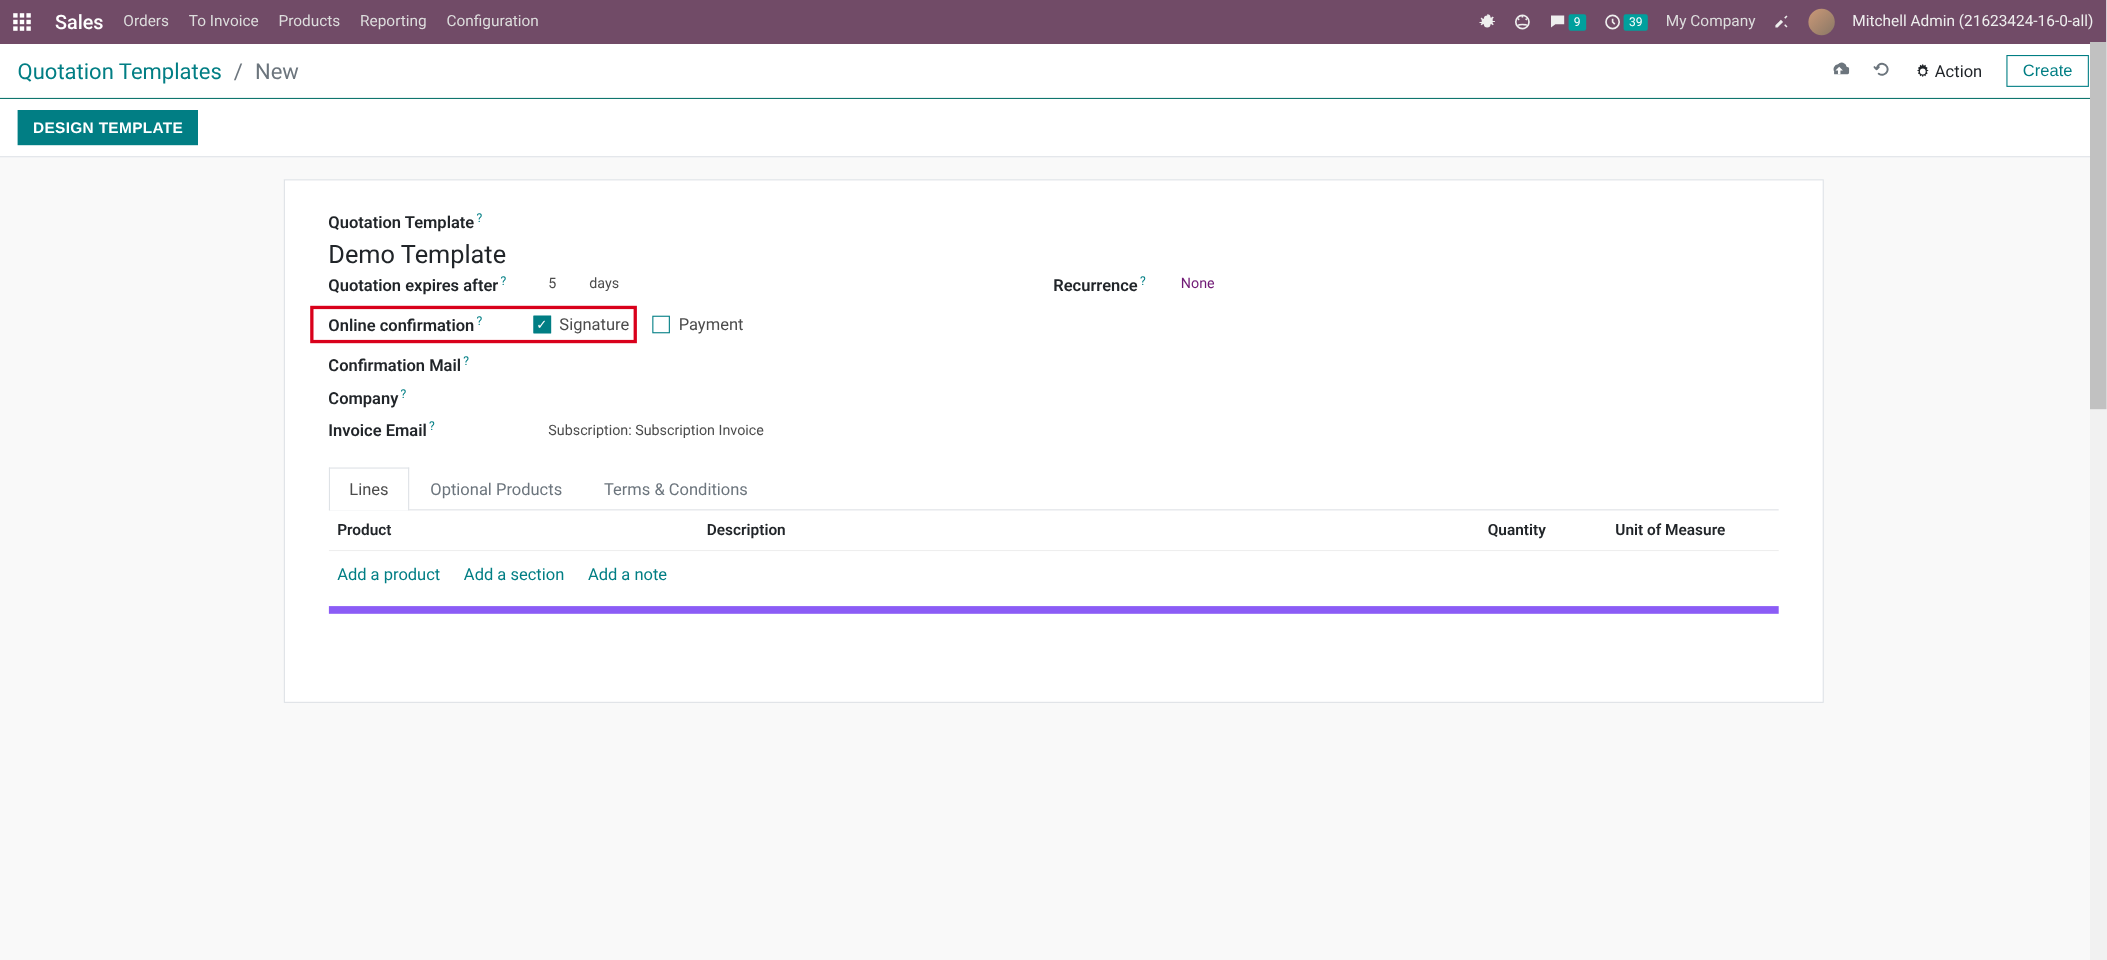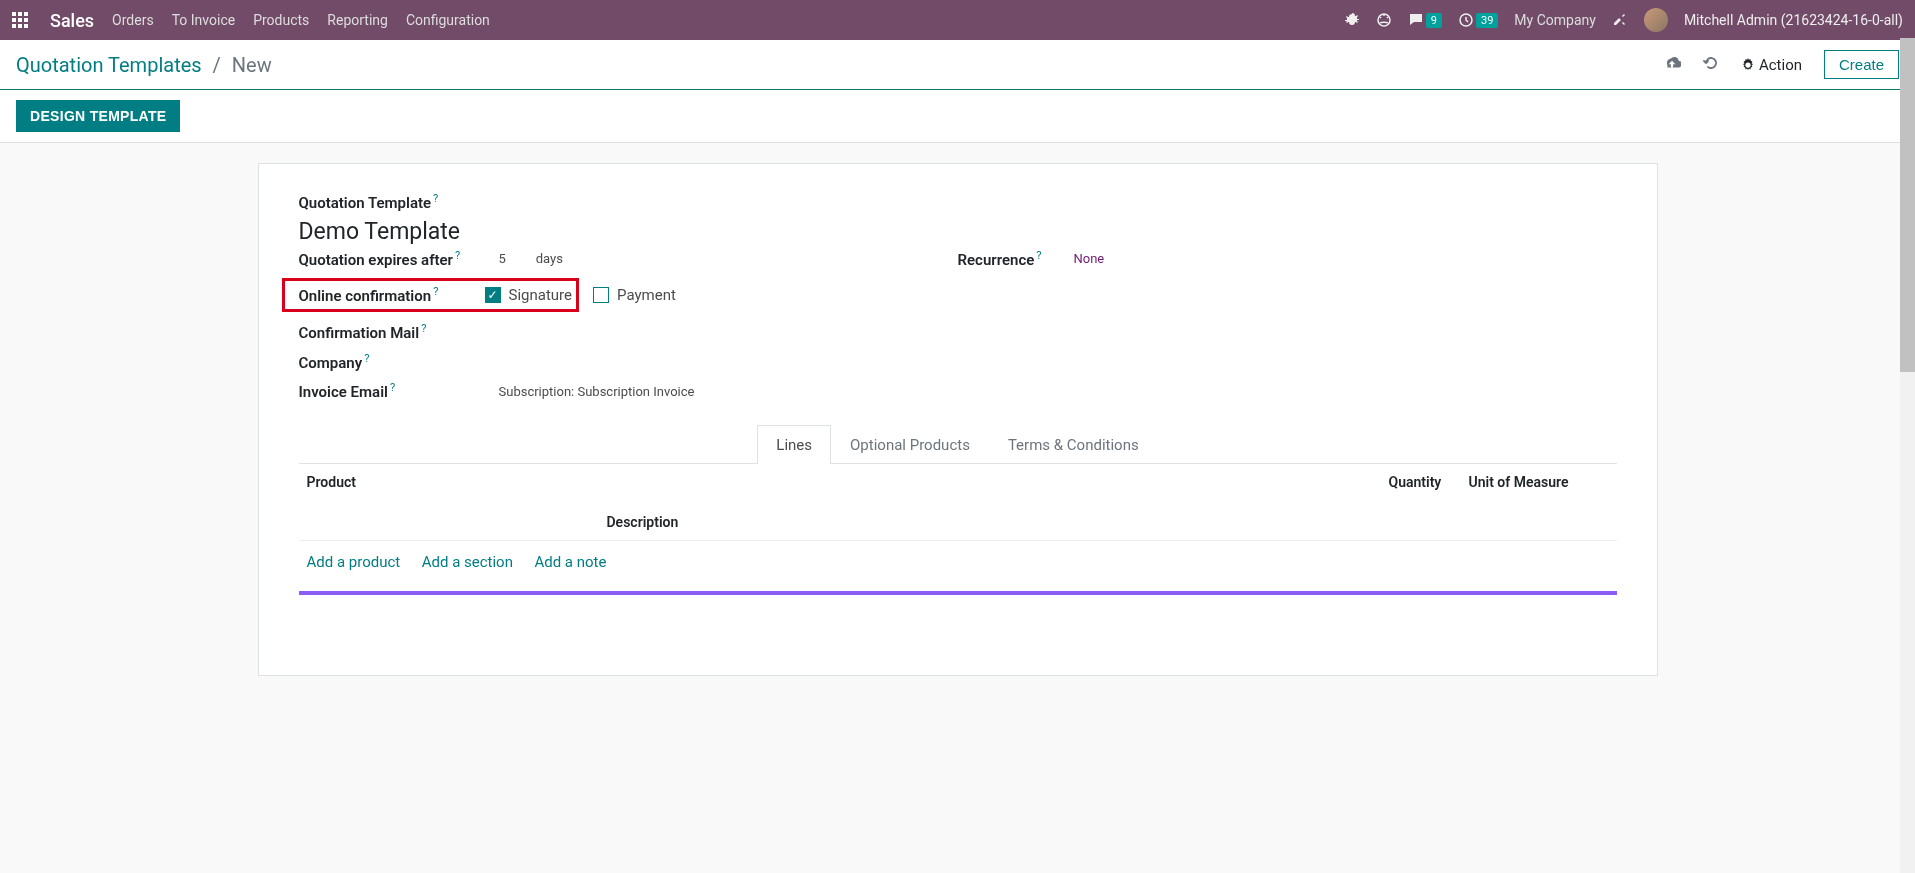--- a/index.html
+++ b/index.html
@@ -44,29 +44,29 @@
 .val-cell { color: #4c4c4c; font-size: 13px; }
 .muted { color: #701a75; }
 .days-input { display: inline-block; width: 34px; }
 .checkbox { width: 16px; height: 16px; border: 1px solid #017E84; display: inline-flex; align-items: center; justify-content: center; cursor: pointer; vertical-align: middle; }
 .checkbox.checked { background: #017E84; }
 .checkbox.checked::after { content: "✓"; color: #fff; font-size: 12px; line-height: 1; }
 .cb-label { margin-left: 8px; margin-right: 24px; color: #4c4c4c; font-size: 15px; vertical-align: middle; }
 .highlight-box { border: 3px solid #d9001b; padding: 4px 4px 4px 14px; margin-left: -17px; display: inline-flex; align-items: center; }
 
 
-.tabs { margin-top: 24px; border-bottom: 1px solid #dee2e6; display: flex; justify-content: center; }
+.tabs { margin-top: 24px; border-bottom: 1px solid #dee2e6; display: flex; }
 .tab { padding: 10px 18px; cursor: pointer; color: #6c757d; font-size: 15px; border: 1px solid transparent; border-bottom: none; margin-bottom: -1px; }
 .tab.active { border-color: #dee2e6; background: #fff; color: #4c4c4c; }
-.table-head { display: flex; padding: 10px 8px; font-weight: 600; border-bottom: 1px solid #eee; }
+.table-head { display: flex; padding: 10px 8px; font-weight: 600; border-bottom: 1px solid #eee; gap: 36px; }
 .th-product { flex: 0 0 300px; }
-.th-desc { flex: 1; margin-top: 40px; }
+.th-desc { flex: 1; }
 .th-qty { flex: 0 0 80px; text-align: left; }
 .th-uom { flex: 0 0 140px; }
-.table-actions { padding: 12px 8px 20px; border-bottom: 4px solid #8b5cf6; }
+.table-actions { padding: 12px 8px 20px; border-bottom: 7px solid #8b5cf6; }
 .link-action { color: #017E84; cursor: pointer; margin-right: 18px; font-size: 15px; }
 .table-footer { height: 40px; border-top: 0; }
 
 
 .scroll-track { position: fixed; right: 0; top: 38px; bottom: 0; width: 15px; background: #f1f1f1; }
 .scroll-thumb { position: absolute; top: 0; width: 100%; height: 40%; background: #c1c1c1; }
 .scroll-arrow { position: absolute; width: 15px; height: 15px; color: #888; font-size: 10px; text-align: center; line-height: 15px; }
 </style>
 </head>
 <body>

